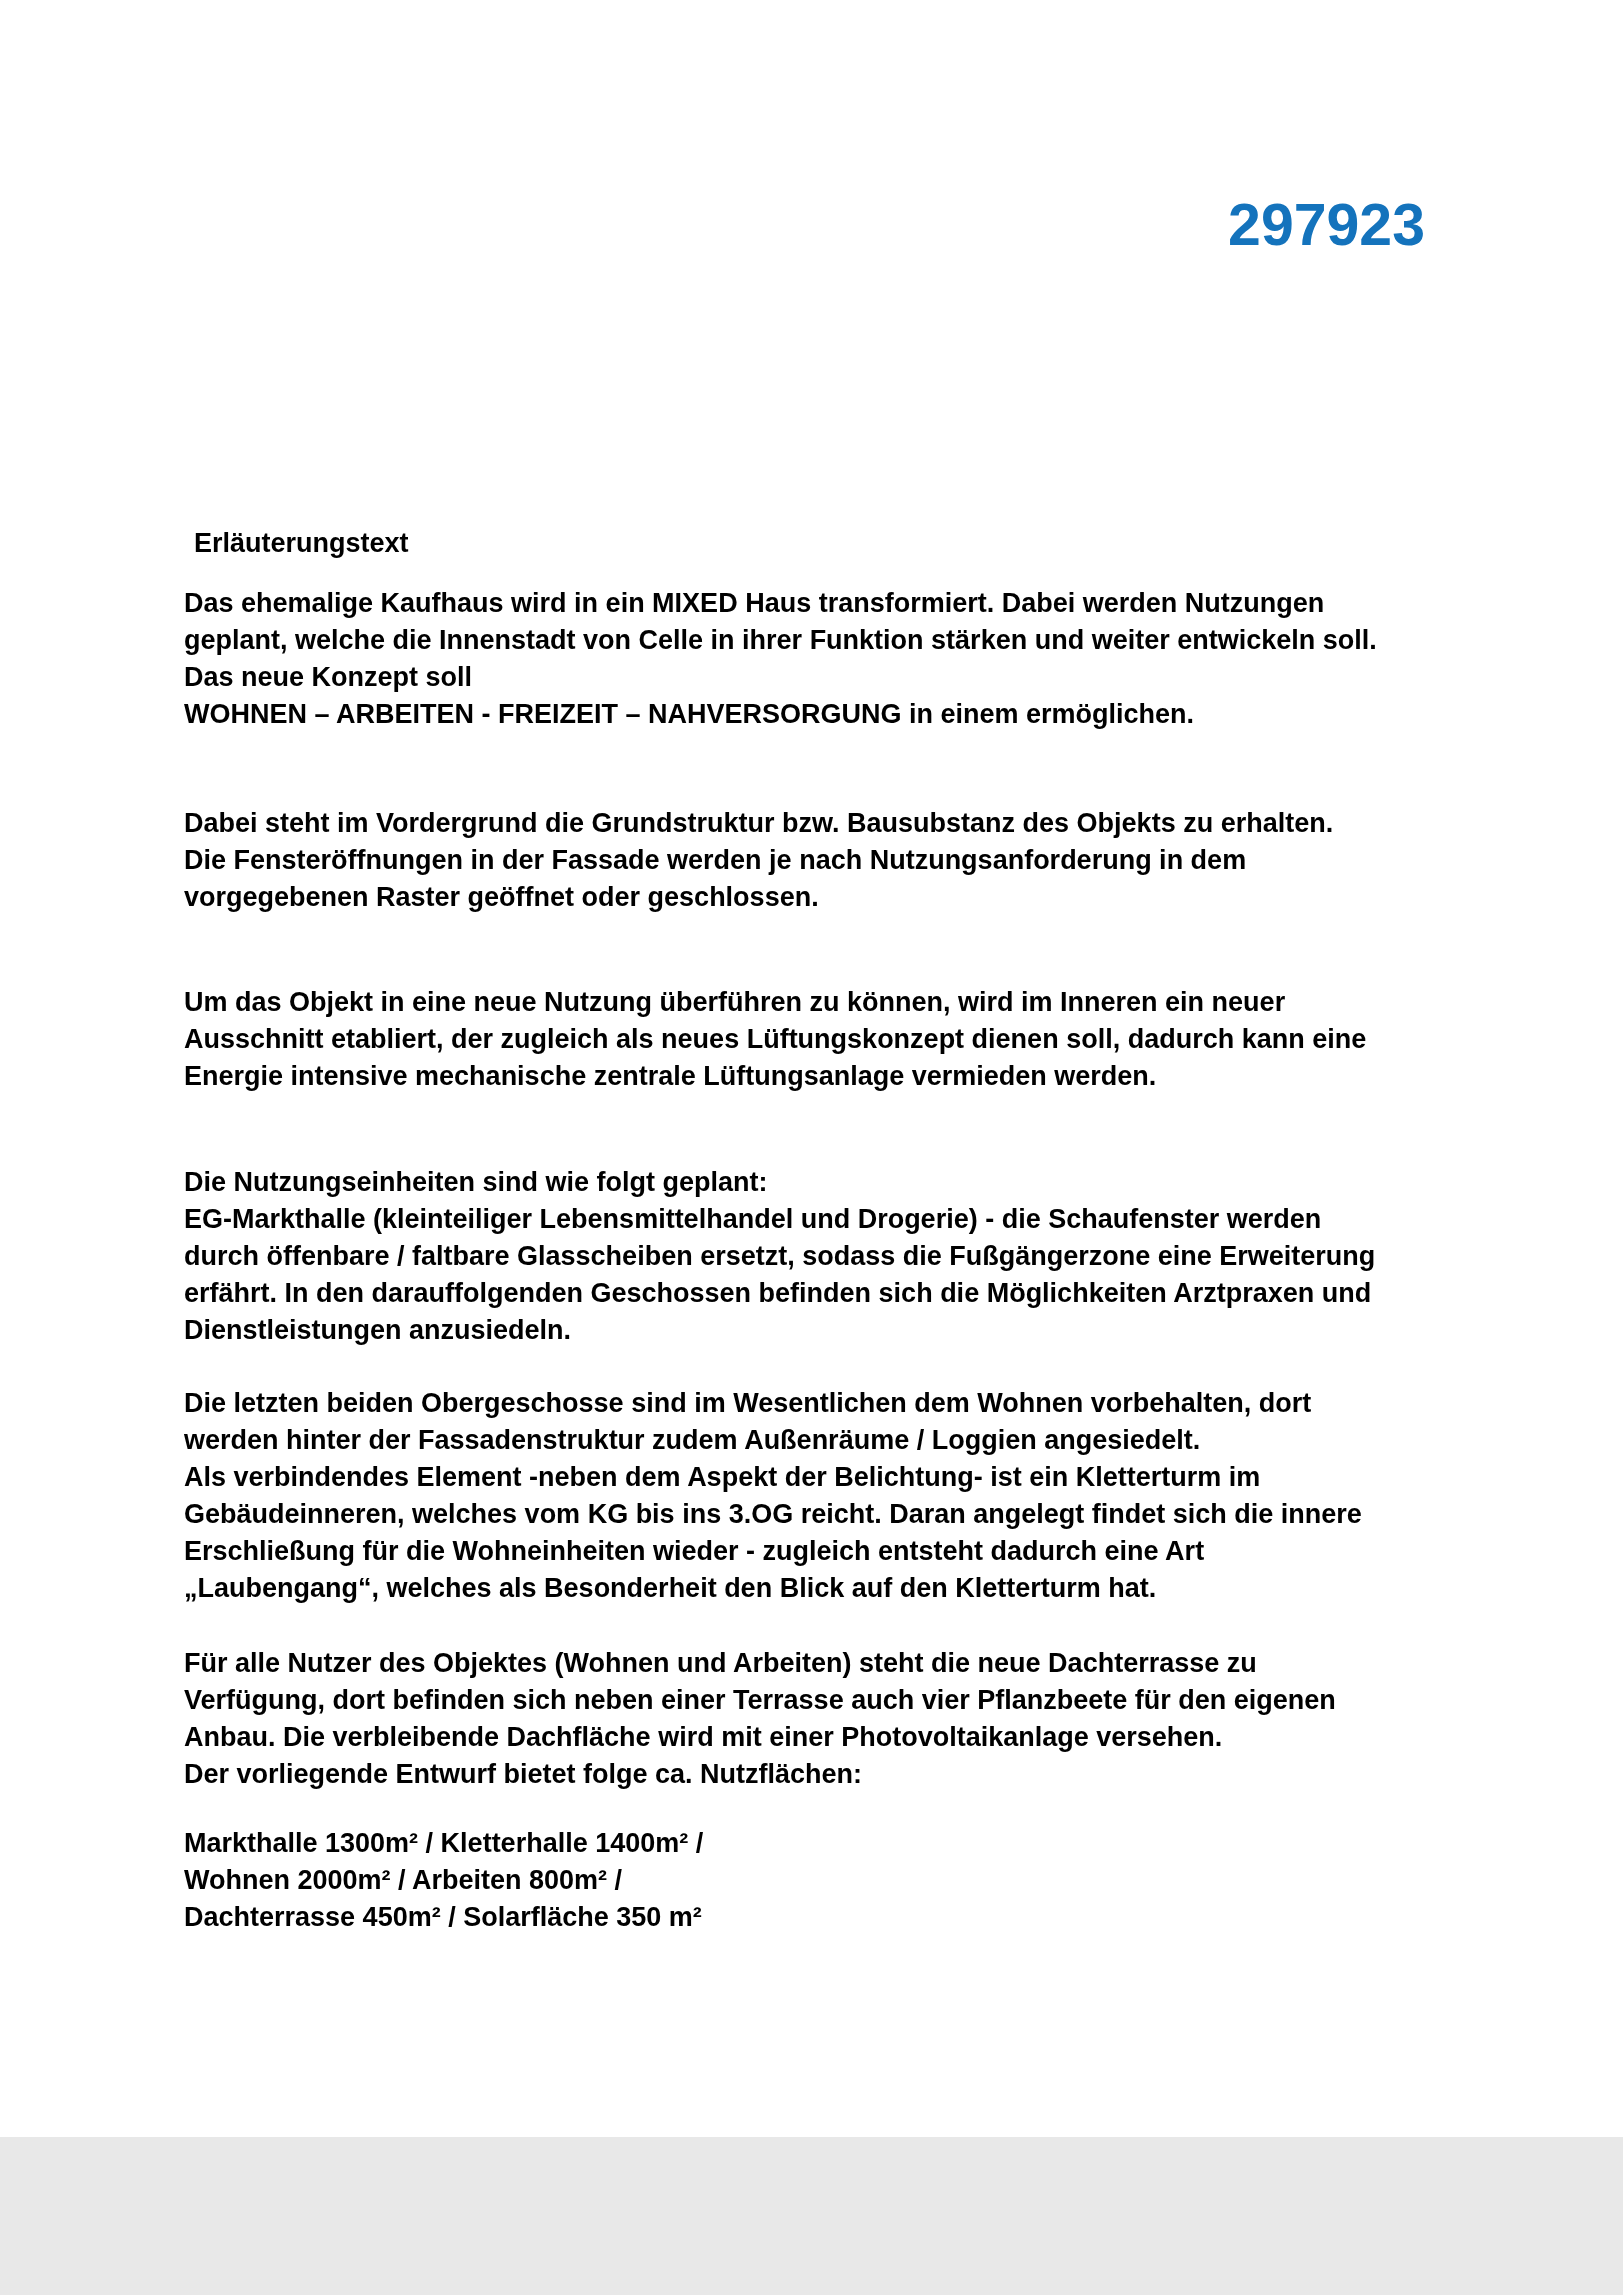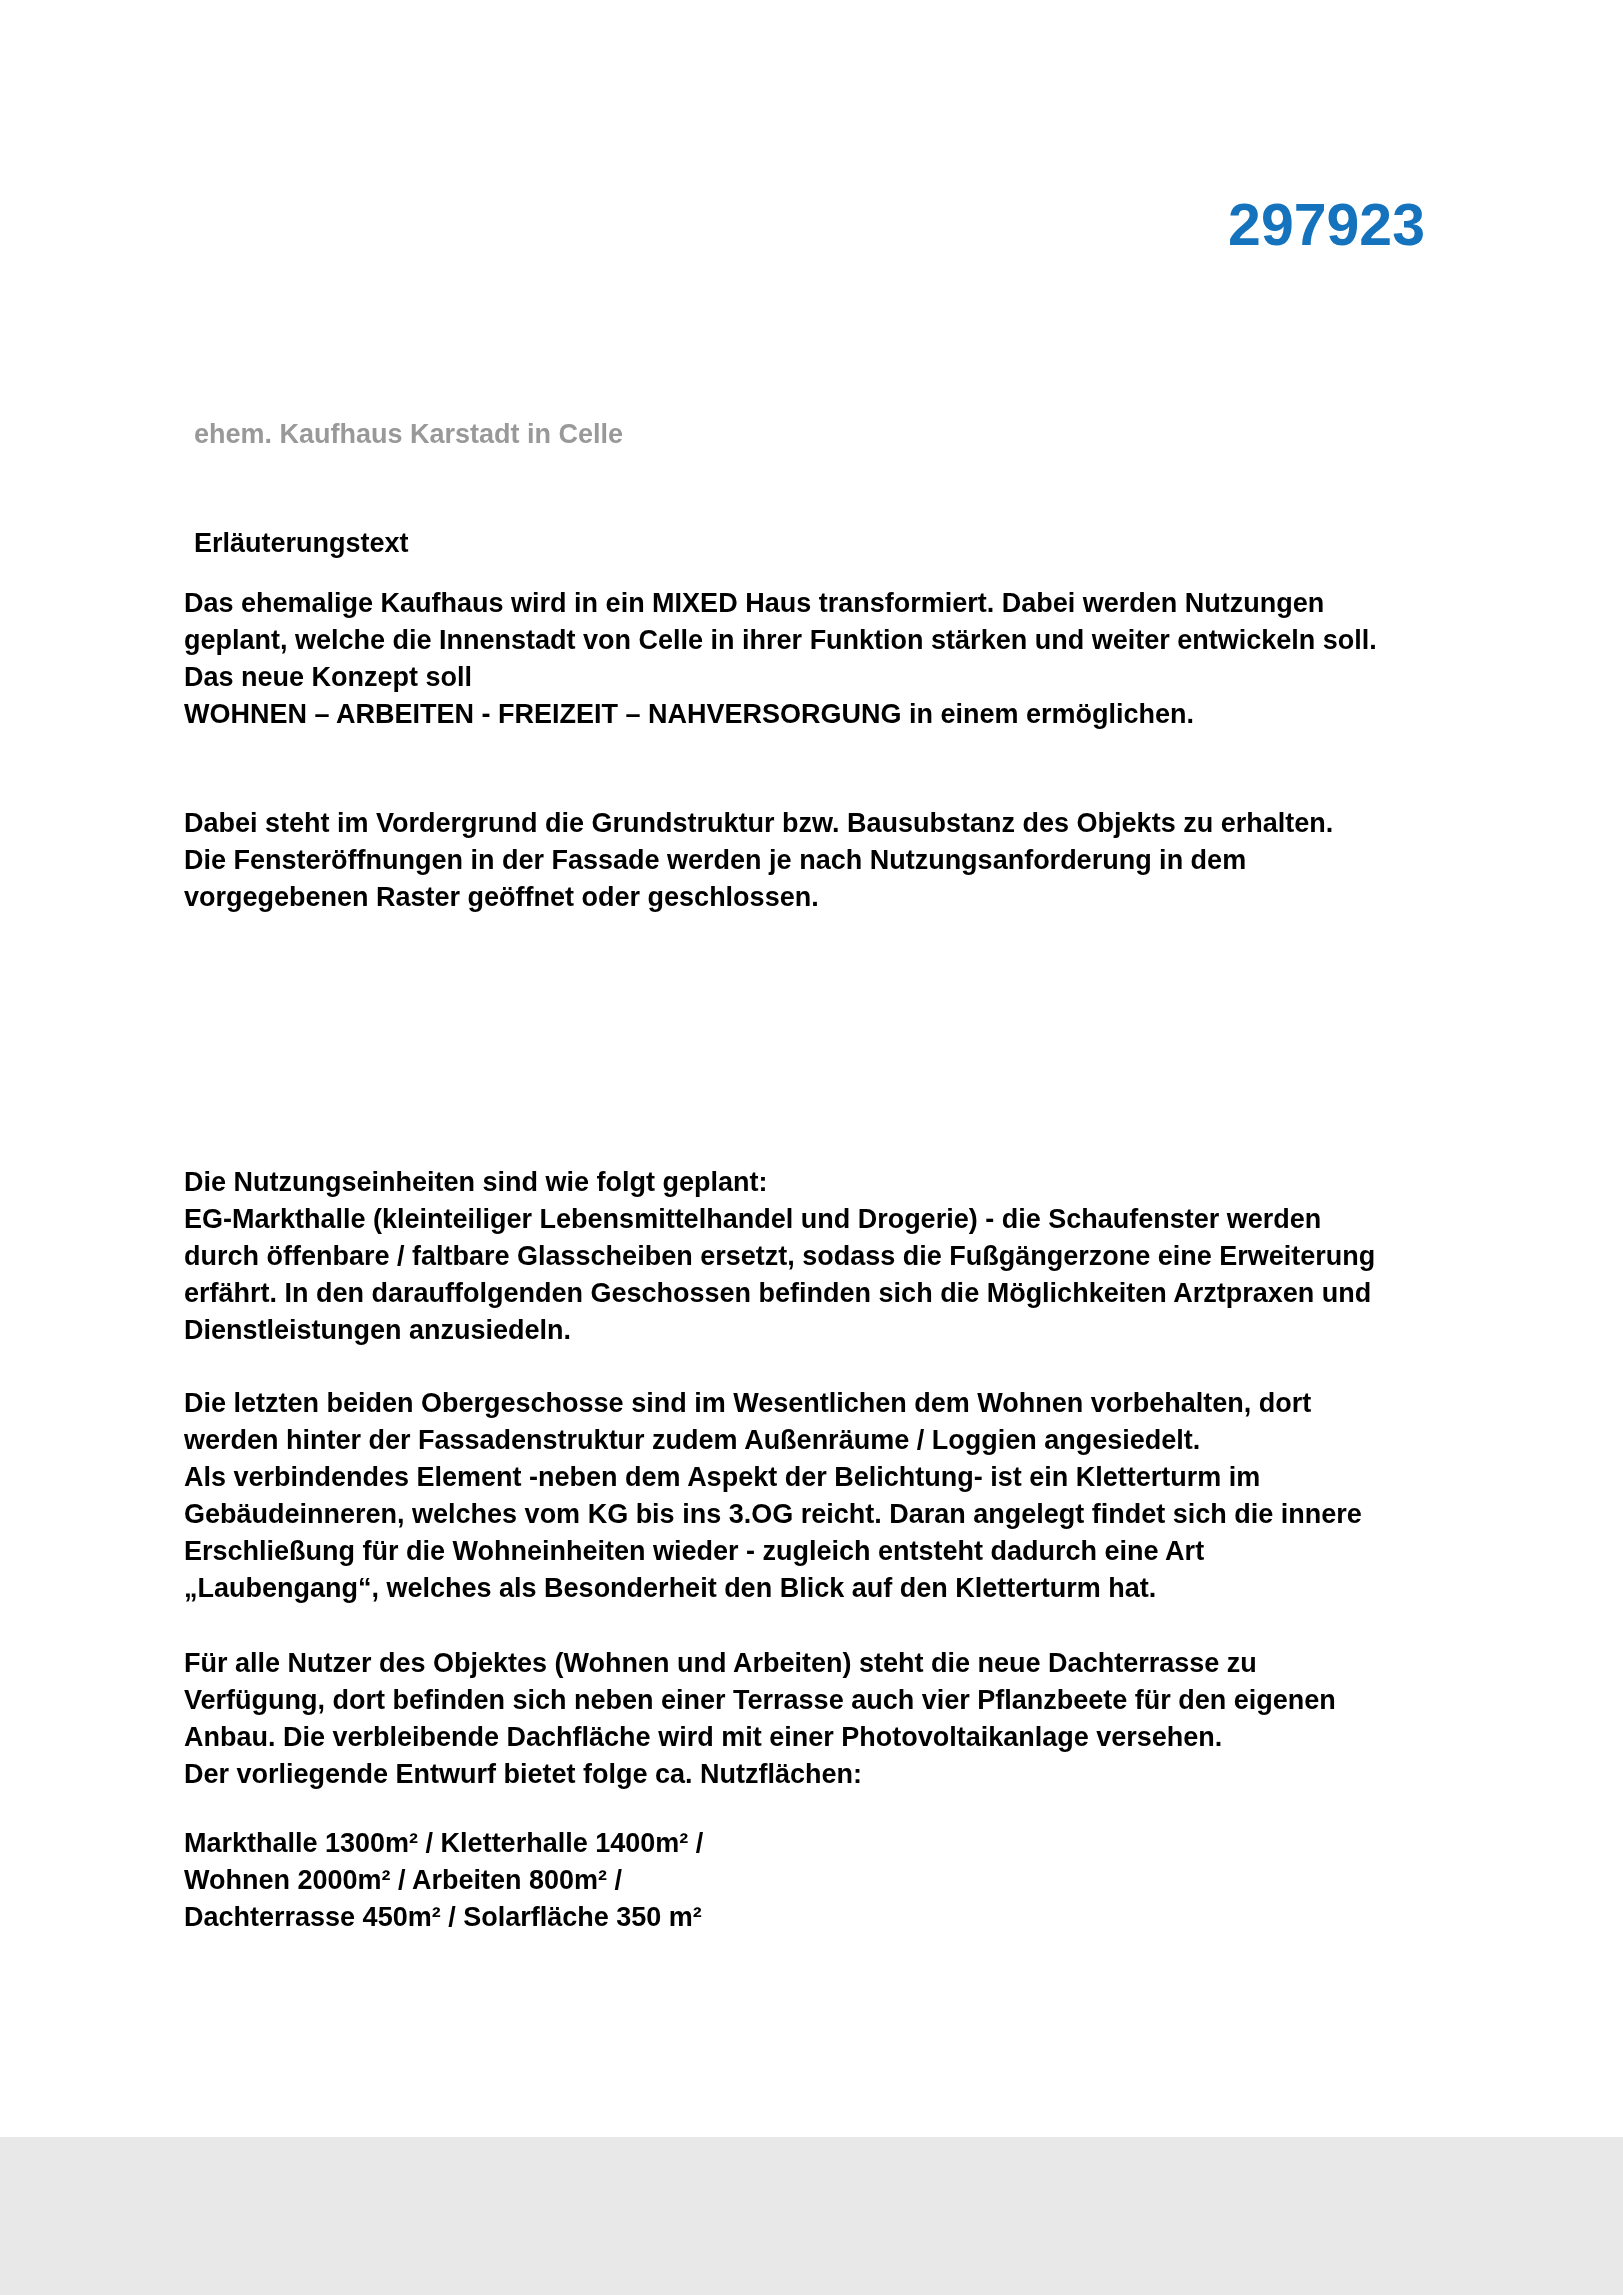--- a/index.html
+++ b/index.html
@@ -63,33 +63,35 @@
   .para.p8 { top: 1983px; }
 </style>
 </head>
 <body>
 
 <div class="page" style="background: rgb(255, 255, 255); color: rgb(0, 0, 0);">
 
   <div class="doc-number" style="color: rgb(20, 115, 188);">297923</div>
 
 
-  <div class="header-line line2" style="color: rgb(153, 153, 153);">ehem. Kaufhaus Karstadt in Celle</div>
 
   <div class="section-title">Erläuterungstext</div>
 
   <div class="para p1">Das ehemalige Kaufhaus wird in ein MIXED Haus transformiert. Dabei werden Nutzungen
 geplant, welche die Innenstadt von Celle in ihrer Funktion stärken und weiter entwickeln soll.
 Das neue Konzept soll
 WOHNEN – ARBEITEN - FREIZEIT – NAHVERSORGUNG in einem ermöglichen.</div>
 
   <div class="para p2">Dabei steht im Vordergrund die Grundstruktur bzw. Bausubstanz des Objekts zu erhalten.
 Die Fensteröffnungen in der Fassade werden je nach Nutzungsanforderung in dem
 vorgegebenen Raster geöffnet oder geschlossen.</div>
 
+  <div class="para p3">Um das Objekt in eine neue Nutzung überführen zu können, wird im Inneren ein neuer
+Ausschnitt etabliert, der zugleich als neues Lüftungskonzept dienen soll, dadurch kann eine
+Energie intensive mechanische zentrale Lüftungsanlage vermieden werden.</div>
 
   <div class="para p4">Die Nutzungseinheiten sind wie folgt geplant:
 EG-Markthalle (kleinteiliger Lebensmittelhandel und Drogerie) - die Schaufenster werden
 durch öffenbare / faltbare Glasscheiben ersetzt, sodass die Fußgängerzone eine Erweiterung
 erfährt. In den darauffolgenden Geschossen befinden sich die Möglichkeiten Arztpraxen und
 Dienstleistungen anzusiedeln.</div>
 
   <div class="para p5">Die letzten beiden Obergeschosse sind im Wesentlichen dem Wohnen vorbehalten, dort
 werden hinter der Fassadenstruktur zudem Außenräume / Loggien angesiedelt.
 Als verbindendes Element -neben dem Aspekt der Belichtung- ist ein Kletterturm im

